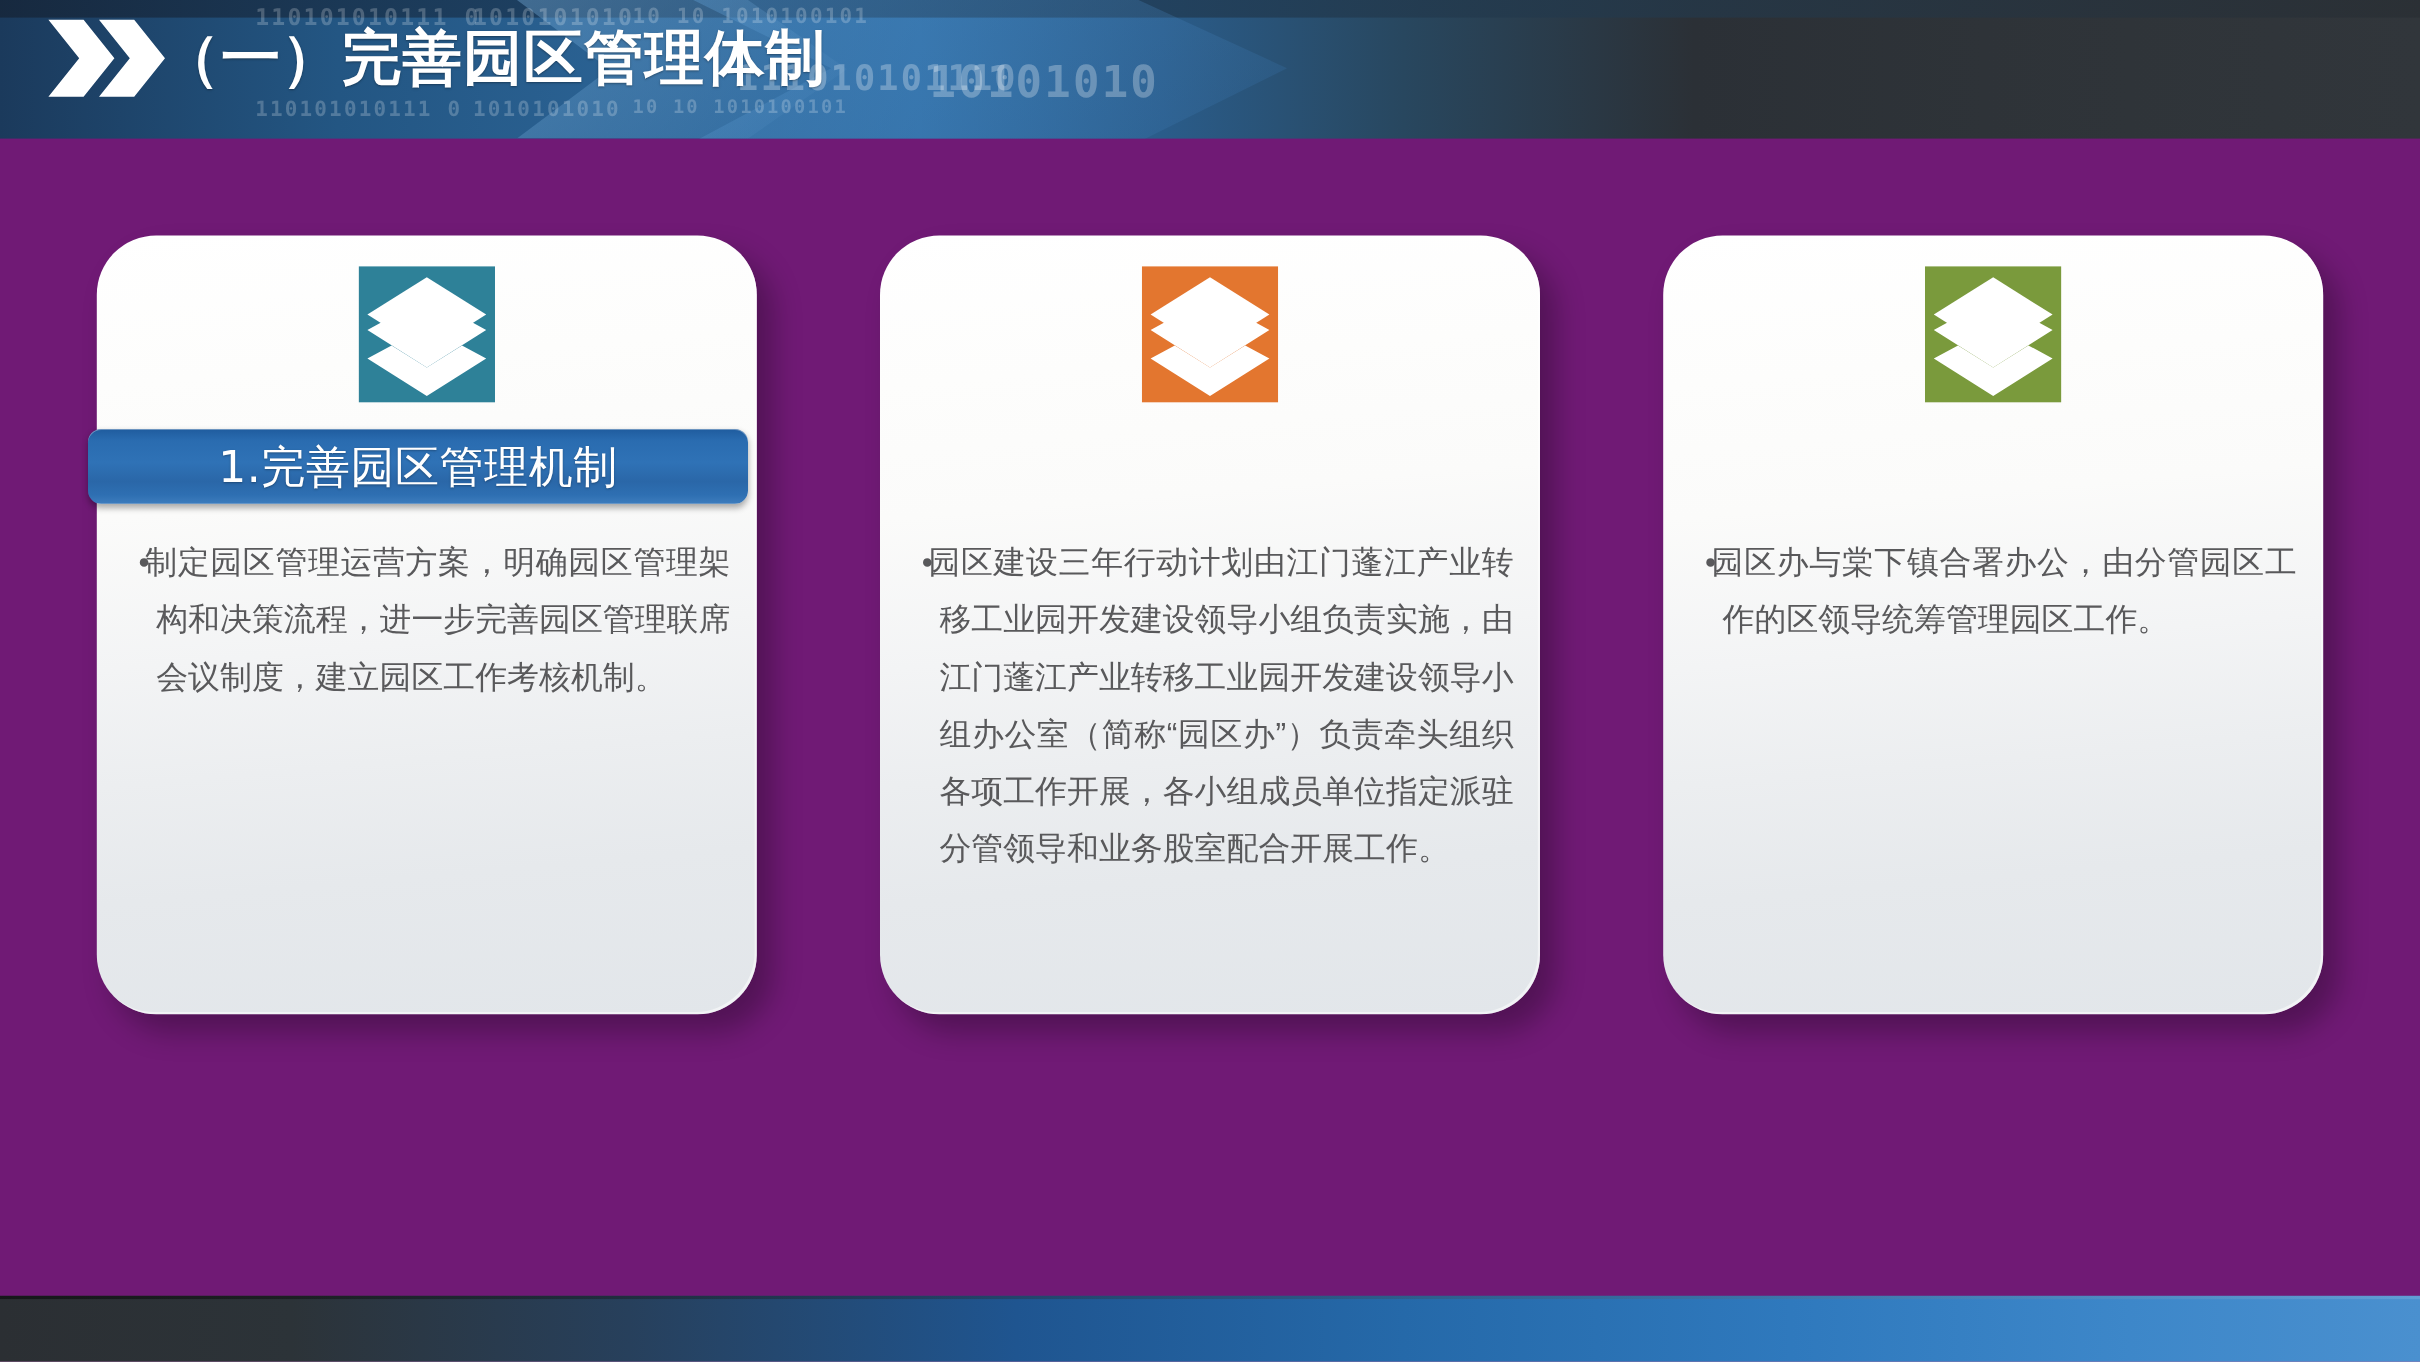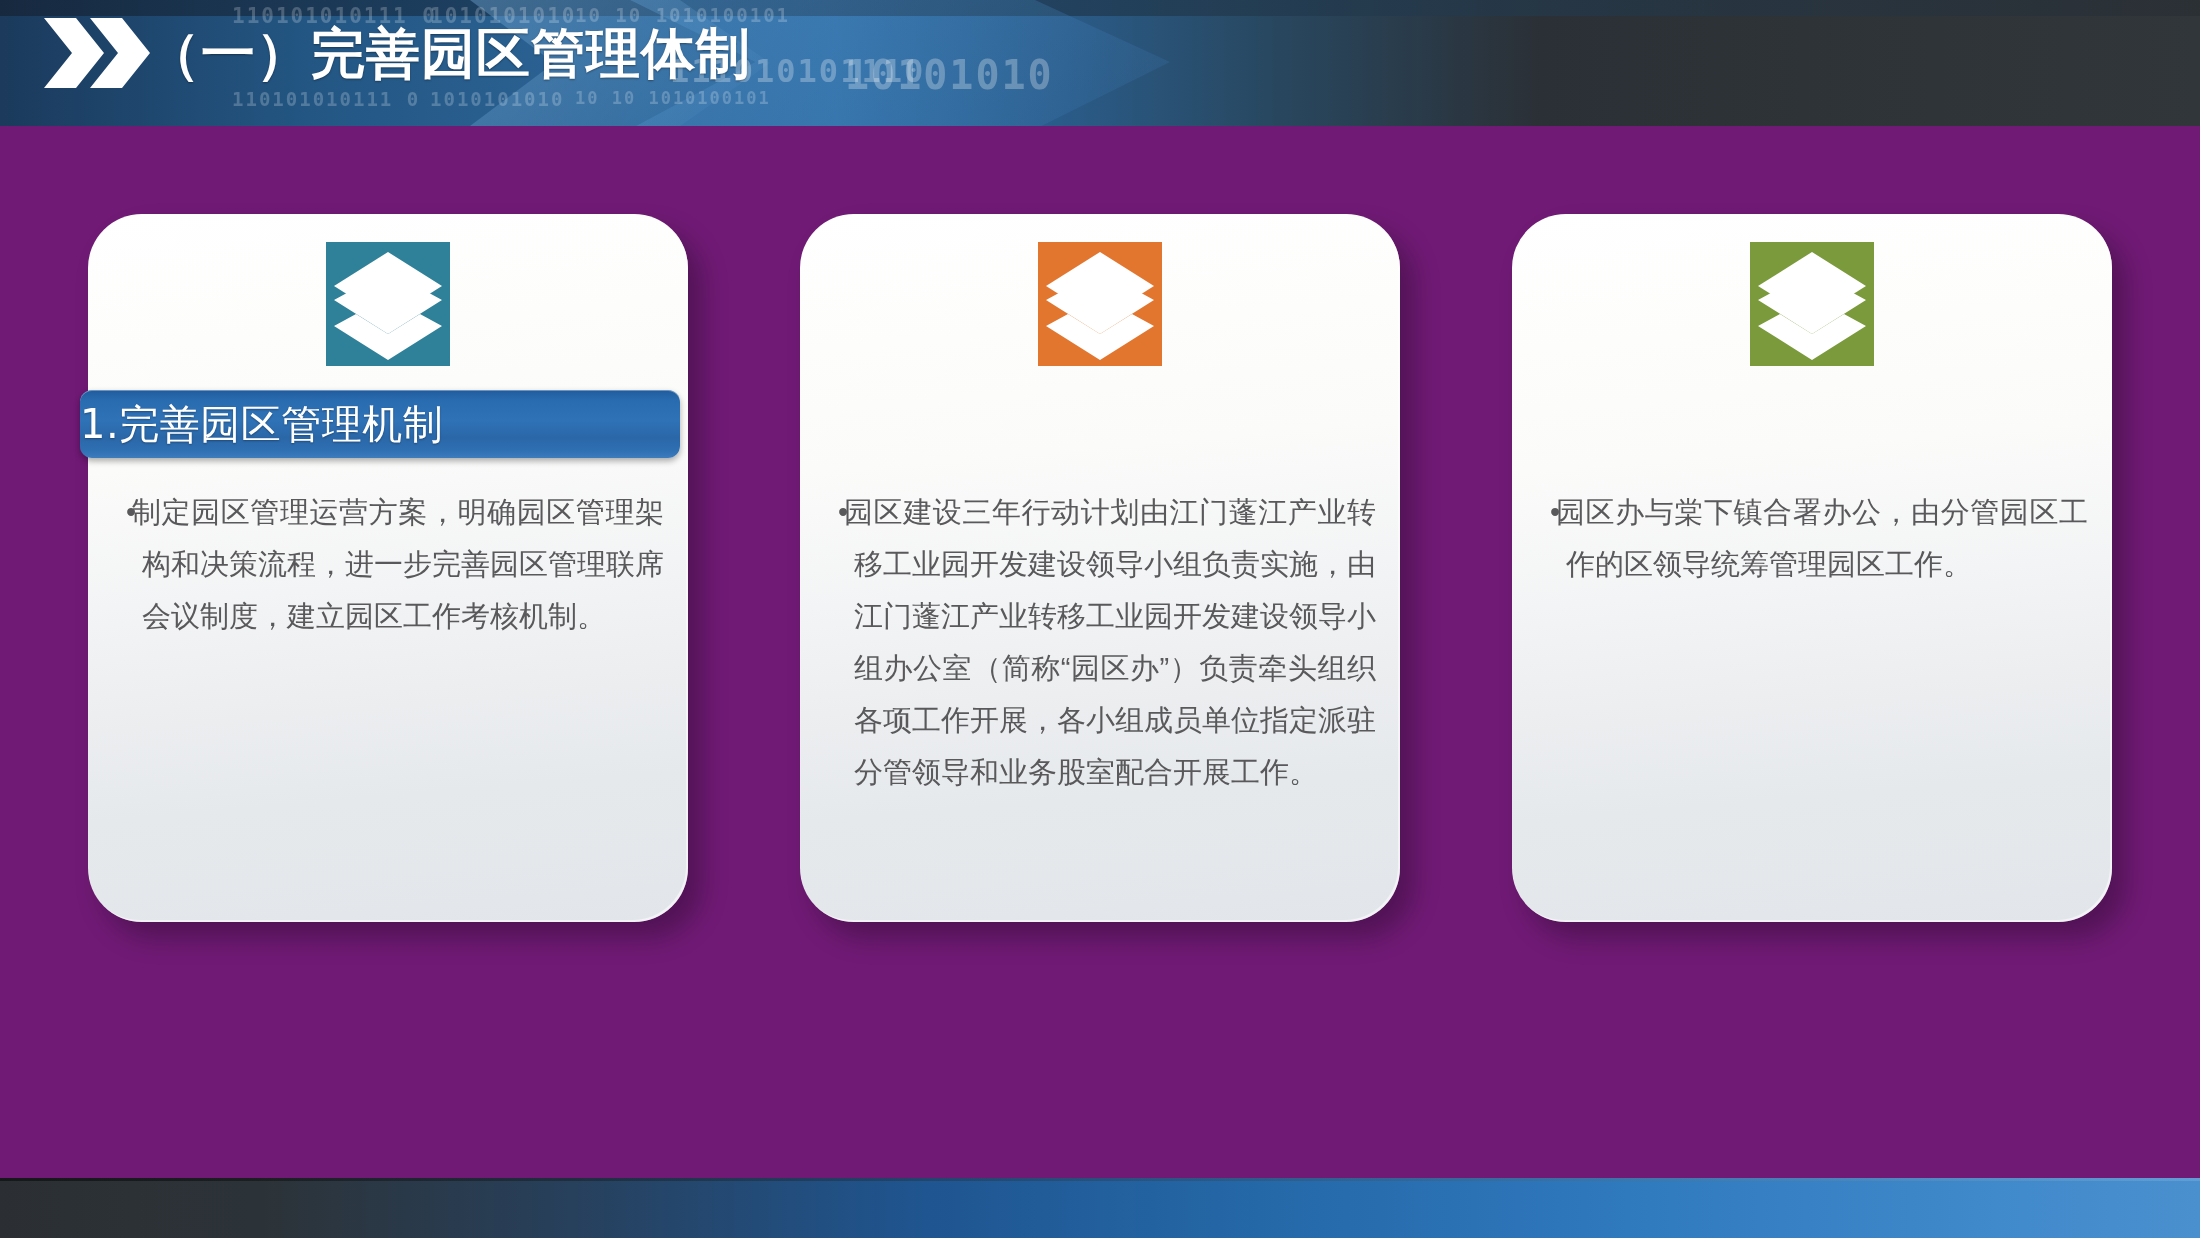--- a/index.html
+++ b/index.html
@@ -154,20 +154,21 @@
         #2a6cb0 16%,
         #2f72b6 45%,
         #2a67a8 70%,
         #2e6fb2 88%,
         #3d7cbd 100%);
     box-shadow:
       0 3px 6px rgba(0,0,0,.33),
       0 1px 0 rgba(255,255,255,.35) inset;
     display: flex;
     align-items: center;
+    justify-content: center;
     color: #ffffff;
     font-family: "DejaVu Sans", "Liberation Sans", sans-serif;
     font-size: 40px;
     font-weight: 400;
     letter-spacing: .5px;
     white-space: nowrap;
     text-shadow: 0 1px 2px rgba(0,0,0,.30);
   }
 
   

